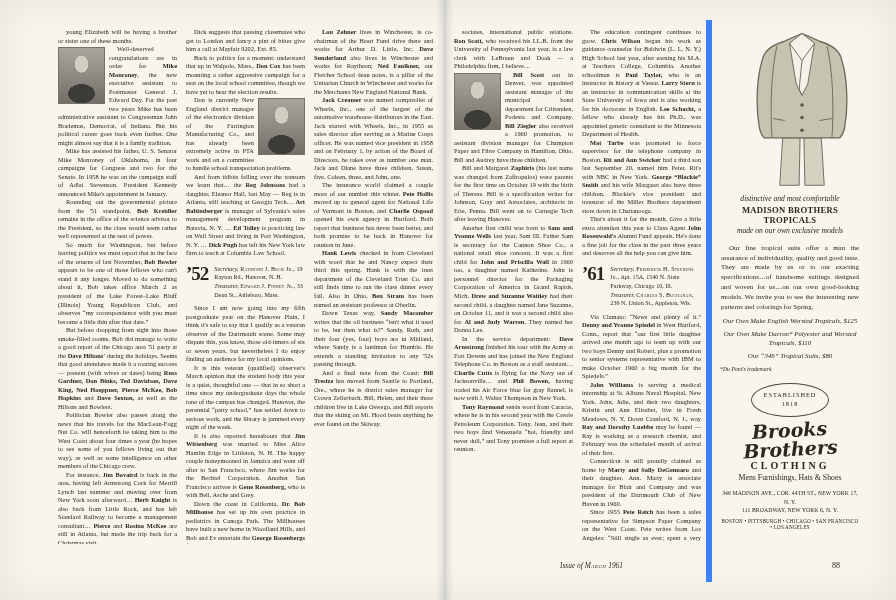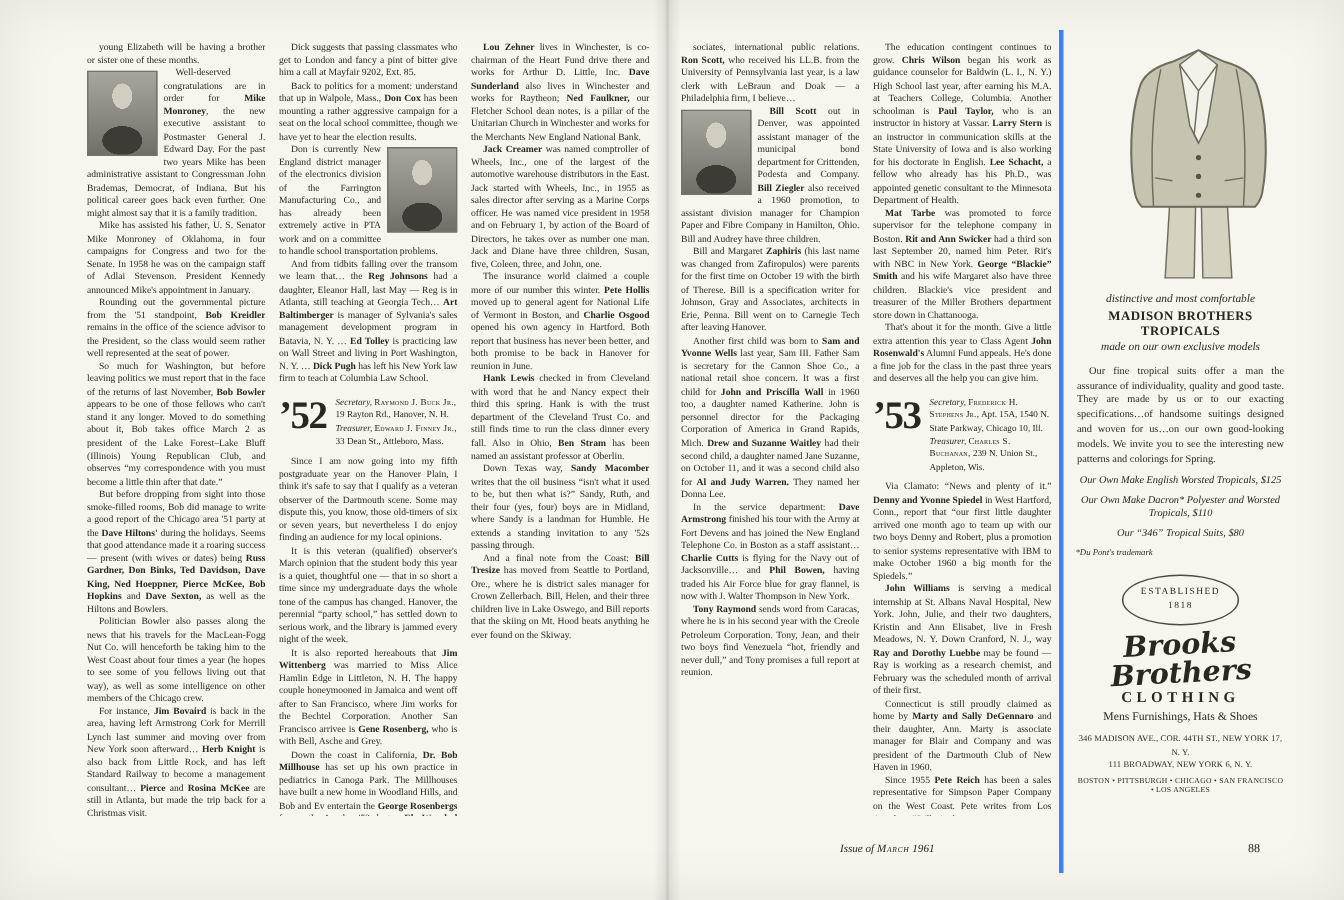--- a/index.html
+++ b/index.html
@@ -17,27 +17,27 @@
   p.para,.paras p{font-size:6.4px;line-height:1.33;text-align:justify;text-indent:8px;margin:0;hyphens:auto;}
   .paras p{margin:0;}
   .photo{float:left;width:47px;height:57px;margin:2px 4px 2px 0;
          background:
            radial-gradient(ellipse 11px 14px at 50% 30%, #d2cdc1 0 60%, rgba(0,0,0,0) 61%),
            radial-gradient(ellipse 22px 16px at 50% 82%, #3d3b36 0 60%, rgba(0,0,0,0) 61%),
            linear-gradient(180deg,#a9a69e 0%,#8b8881 55%,#6f6d66 100%);
          box-shadow:inset 0 0 0 1px #757369;}
   .photo.right{float:right;margin:2px 0 2px 4px;}
   .class-head{display:flex;gap:6px;margin:7px 0 5px;align-items:flex-start;}
-  .class-year{font-size:26px;font-weight:bold;line-height:0.95;letter-spacing:-1px;white-space:nowrap;}
+  .class-year{font-size:19px;font-weight:bold;line-height:0.95;letter-spacing:-1px;white-space:nowrap;}
   .officers{font-size:6.1px;line-height:1.4;text-align:left;}
   .off-line{display:block;}
   .off-label{font-style:italic;}
   .off-name{font-variant:small-caps;letter-spacing:0.2px;}
   
-  .ad{position:absolute;left:254px;top:20px;width:140px;height:560px;border-left:3px solid #3b82f6;
+  .ad{position:absolute;left:254px;top:20px;width:140px;height:560px;border-left:6px solid #3b82f6;
       padding:2px 2px 0 8px;text-align:center;overflow:hidden;}
   .suit{display:block;width:116px;height:168px;margin:0 0 4px auto;}
   .ad-head-top,.ad-head-sub{font-style:italic;font-size:7.6px;line-height:1.3;}
   .ad-head-main{font-weight:bold;font-size:8.6px;letter-spacing:0.3px;margin:1px 0;}
   .ad-body{font-size:6.9px;text-align:justify;margin:7px 1px 6px;line-height:1.42;text-indent:8px;}
   .prices p{font-style:italic;font-size:6.9px;margin:4px 0;line-height:1.3;text-align:center;text-indent:0;}
   .tm-note{font-size:5.8px;font-style:italic;text-align:left;margin:5px 0 9px;}
   .est-oval{display:inline-block;border:1px solid #4c4a42;border-radius:50%;padding:7px 12px;
             font-size:6.3px;letter-spacing:1px;line-height:1.4;margin:2px auto 4px;}
   .logo-script{font-size:19px;font-style:italic;font-weight:bold;font-family:"DejaVu Serif",serif;
@@ -133,21 +133,21 @@
           </div>
       </div>
 
       <div class="col">
         <div class="paras">
             <p>The education contingent continues to grow. <b>Chris Wilson</b> began his work as guidance counselor for Baldwin (L. I., N. Y.) High School last year, after earning his M.A. at Teachers College, Columbia. Another schoolman is <b>Paul Taylor,</b> who is an instructor in history at Vassar. <b>Larry Stern</b> is an instructor in communication skills at the State University of Iowa and is also working for his doctorate in English. <b>Lee Schacht,</b> a fellow who already has his Ph.D., was appointed genetic consultant to the Minnesota Department of Health.</p>
             <p><b>Mat Tarbe</b> was promoted to force supervisor for the telephone company in Boston. <b>Rit and Ann Swicker</b> had a third son last September 20, named him Peter. Rit's with NBC in New York. <b>George “Blackie” Smith</b> and his wife Margaret also have three children. Blackie's vice president and treasurer of the Miller Brothers department store down in Chattanooga.</p>
             <p>That's about it for the month. Give a little extra attention this year to Class Agent <b>John Rosenwald's</b> Alumni Fund appeals. He's done a fine job for the class in the past three years and deserves all the help you can give him.</p>
           </div>
         <div class="class-head">
-          <span class="class-year">’53</span>
+          <span class="class-year">’61</span>
           <span class="officers">
             <span class="off-line"><i class="off-label">Secretary,</i> <span class="off-name">Frederick H. Stephens Jr.,</span> <span class="off-addr">Apt. 15A, 1540 N. State Parkway, Chicago 10, Ill.</span></span>
             <span class="off-line"><i class="off-label">Treasurer,</i> <span class="off-name">Charles S. Buchanan,</span> <span class="off-addr">239 N. Union St., Appleton, Wis.</span></span>
           </span>
         </div>
         <div class="paras">
             <p>Via Clamato: “News and plenty of it.” <b>Denny and Yvonne Spiedel</b> in West Hartford, Conn., report that “our first little daughter arrived one month ago to team up with our two boys Denny and Robert, plus a promotion to senior systems representative with IBM to make October 1960 a big month for the Spiedels.”</p>
             <p><b>John Williams</b> is serving a medical internship at St. Albans Naval Hospital, New York. John, Julie, and their two daughters, Kristin and Ann Elisabet, live in Fresh Meadows, N. Y. Down Cranford, N. J., way <b>Ray and Dorothy Luebbe</b> may be found — Ray is working as a research chemist, and February was the scheduled month of arrival of their first.</p>
             <p>Connecticut is still proudly claimed as home by <b>Marty and Sally DeGennaro</b> and their daughter, Ann. Marty is associate manager for Blair and Company and was president of the Dartmouth Club of New Haven in 1960.</p>
             <p>Since 1955 <b>Pete Reich</b> has been a sales representative for Simpson Paper Company on the West Coast. Pete writes from Los Angeles: “Still single as ever; spent a very pleasant weekend in Chicago recently at <b>Jack and Margot Tukey's.</b> They have a lovely home in Hubbard Woods and a cute little daughter.” Jack is with the Leo Burnett Advertising Agency in Chicago. And  writes in from California that since July 1958 he has been a part of the U. S. Naval Medical Corps.</p>

